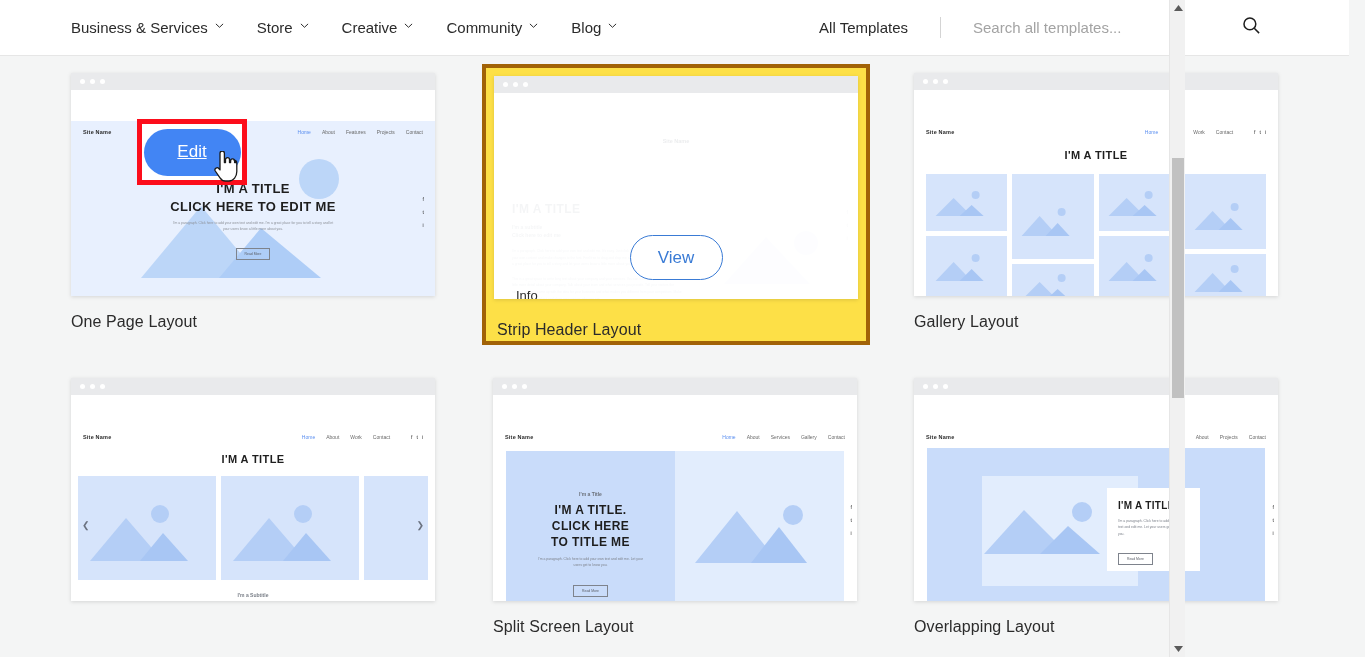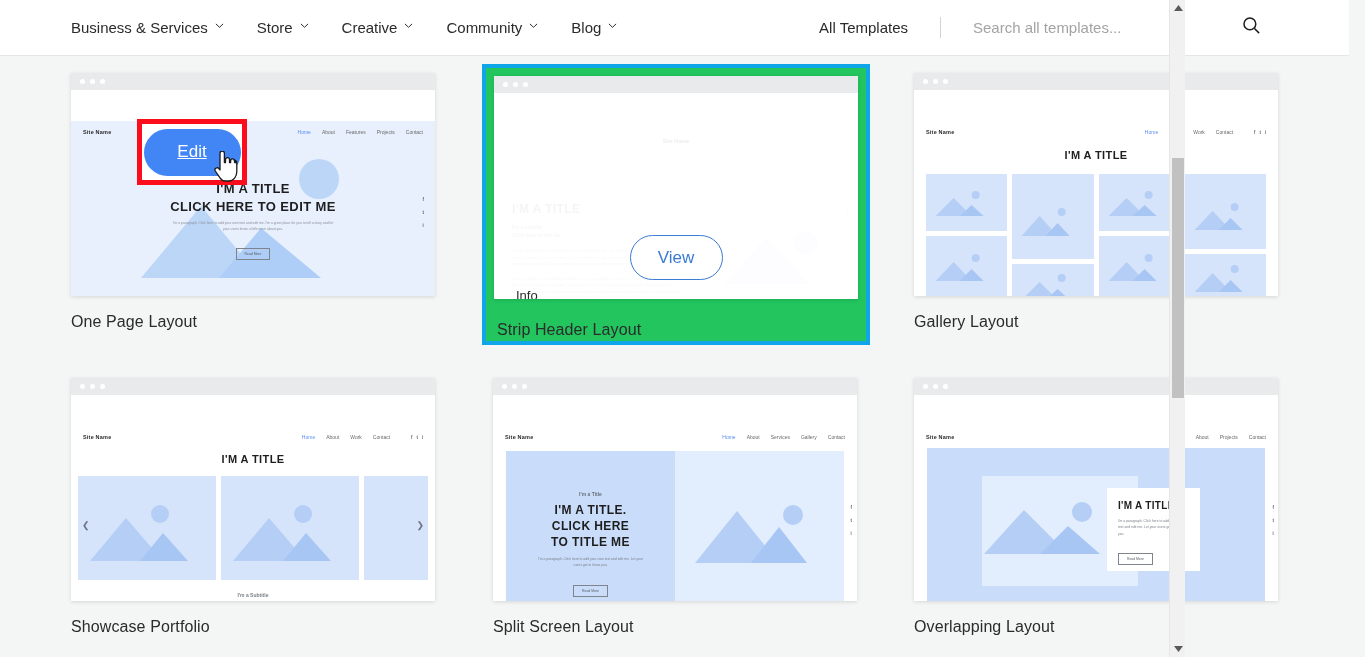--- a/index.html
+++ b/index.html
@@ -88,21 +88,21 @@
   .ph { background: #d6e4fb; position: relative; }
   .mtn { position: absolute; }
 
   
   .c1-body { background: #e8f0fe; height: 206px; position: relative; }
   .c1-sun { position: absolute; width: 40px; height: 40px; border-radius: 50%; background: #bcd6f8; }
   .c1-txt { position: absolute; left: 0; right: 0; text-align: center; }
 
   
   .card-hl {
-    position: absolute; border: 4px solid #0ea5e9; background: #22c55e;
+    position: absolute; border: 4px solid #a16207; background: #fde047;
   }
   .dim-overlay {
     position: absolute; inset: 0; background: rgba(255,255,255,0.80); z-index: 4;
   }
   .actions {
     position: absolute; inset: 0; z-index: 6;
     display: flex; flex-direction: column; align-items: center;
     justify-content: center; gap: 14px;
   }
   .btn-edit {
@@ -451,21 +451,20 @@
             <div class="ph" style="flex:1;"></div>
             <span class="car-arrow" style="left:4px;">❮</span>
             <span class="car-arrow" style="right:4px;">❯</span>
           </div>
           <div style="position:absolute; left:0; right:0; top:166px; text-align:center;">
             <div style="font-size:5px; color:#7b8089; font-weight:bold;">I'm a Subtitle</div>
             <div class="para" style="margin-top:6px; padding:0 95px;">I'm a paragraph. Click here to add your own text and edit me. I'm a great place for you to tell a story and let your users know a little more about you.</div>
           </div>
         </div>
       </div>
-      <div class="label">Showcase Portfolio</div>
     </div>
 
     <div class="card" style="left:493px; top:322px;">
       <div class="thumb">
         <div class="chrome">
           <i></i>
           <i></i>
           <i></i>
         </div>
         <div class="site-body" style="background:#ffffff;">

